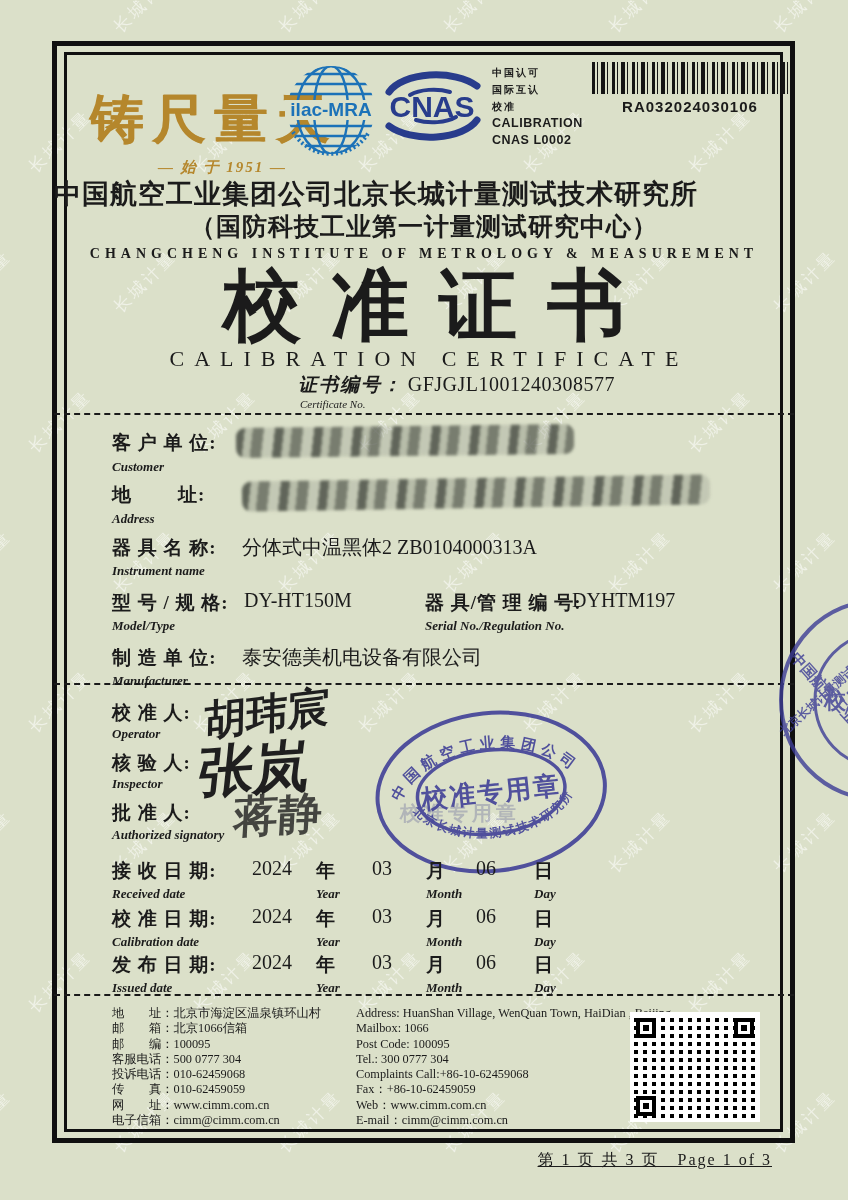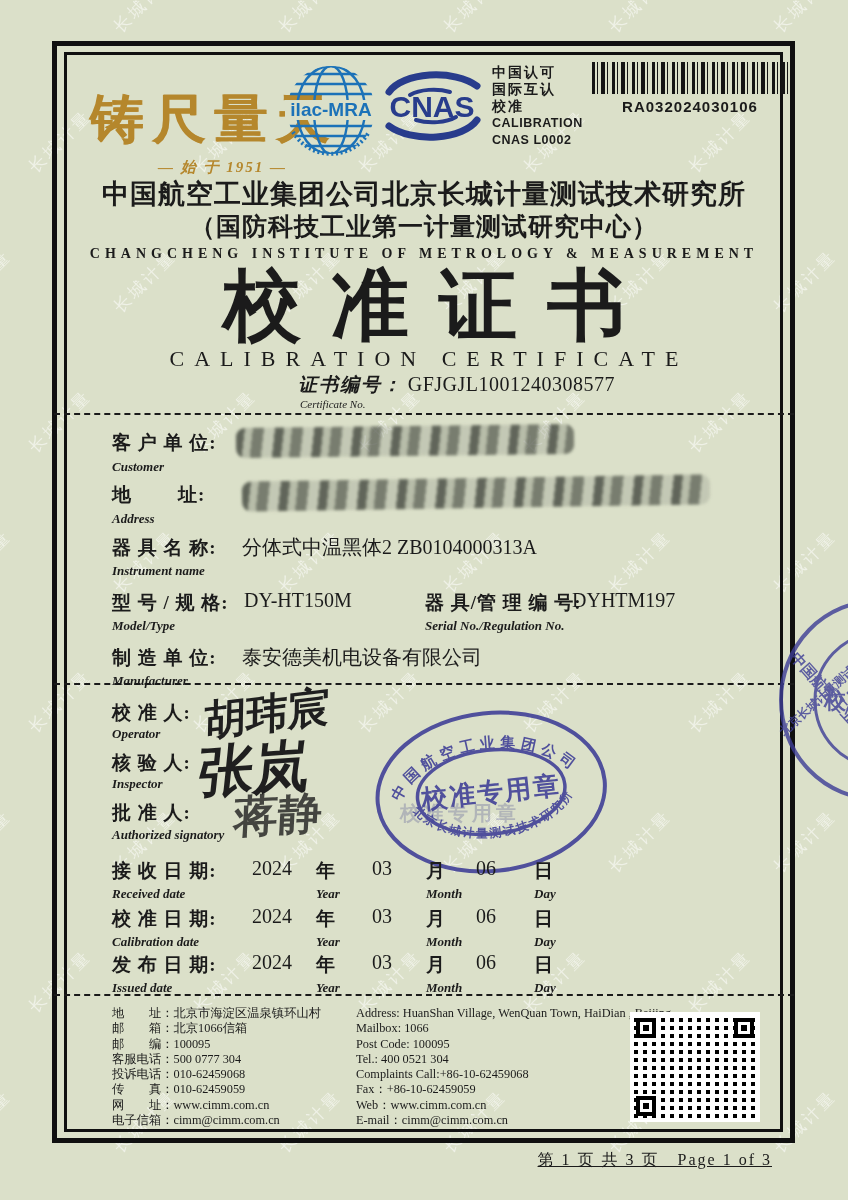--- a/index.html
+++ b/index.html
@@ -10,27 +10,27 @@
   .wm{position:absolute;color:rgba(255,255,255,.55);font-size:17px;letter-spacing:3px;
       transform:rotate(-45deg);font-family:"Liberation Sans",sans-serif;pointer-events:none;white-space:nowrap;}
   
   .frame-outer{left:52px;top:41px;width:733px;height:1092px;border:5px solid #101010;}
   .frame-inner{left:64px;top:52px;width:713px;height:1074px;border:3px solid #101010;}
   
   .brand{left:90px;top:84px;font-size:53px;font-weight:900;color:#b5872c;letter-spacing:9px;
          font-family:"DejaVu Serif",serif;text-shadow:1px 0 #b5872c;}
   .brand-tagline{left:158px;top:158px;font-size:15px;color:#b5872c;letter-spacing:2px;font-style:italic;font-weight:bold;}
   .accred{left:492px;top:64px;line-height:17px;font-family:"Liberation Sans",sans-serif;}
-  .accred .cn{font-size:14px;font-weight:bold;letter-spacing:2px;}
+  .accred .cn{font-size:10px;font-weight:bold;letter-spacing:2px;}
   .accred .en{font-size:12.5px;font-weight:bold;letter-spacing:.5px;}
   .barcode{left:592px;top:62px;width:196px;height:32px;
      background:repeating-linear-gradient(90deg,#151515 0 3px,transparent 3px 5px,#151515 5px 6px,transparent 6px 9px,#151515 9px 13px,transparent 13px 15px,#151515 15px 16px,transparent 16px 20px);}
   .barcode-num{left:600px;top:98px;width:180px;text-align:center;font-size:15px;font-weight:bold;
      font-family:"Liberation Sans",sans-serif;letter-spacing:1px;}
-  .inst1{left:54px;top:176px;width:740px;text-align:center;font-size:27px;font-weight:bold;letter-spacing:1px;}
+  .inst1{left:54px;top:176px;width:740px;font-size:27px;font-weight:bold;letter-spacing:1px;}
   .inst2{left:54px;top:210px;width:740px;text-align:center;font-size:25px;font-weight:bold;letter-spacing:1px;}
   .inst-en{left:54px;top:246px;width:740px;text-align:center;font-size:14px;font-weight:600;letter-spacing:5px;}
   .title-cn{left:54px;top:254px;width:740px;text-align:center;font-size:78px;font-weight:900;
      letter-spacing:30px;text-indent:30px;font-family:"DejaVu Serif",serif;}
   .title-en{left:54px;top:346px;width:740px;text-align:center;font-size:22px;letter-spacing:10px;text-indent:10px;font-weight:500;}
   .certno{left:298px;top:372px;font-size:19px;}
   .certno b{font-weight:bold;letter-spacing:2px;font-style:italic;}
   .certno .val{font-size:20px;letter-spacing:.5px;}
   .certno-sub{left:300px;top:398px;font-size:11px;font-style:italic;}
   .dash{left:54px;width:740px;border-top:2px dashed #1a1a1a;height:0;}
@@ -282,21 +282,21 @@
     <div>客服电话：500 0777 304</div>
     <div>投诉电话：010-62459068</div>
     <div>传　　真：010-62459059</div>
     <div>网　　址：www.cimm.com.cn</div>
     <div>电子信箱：cimm@cimm.com.cn</div>
   </div>
   <div class="abs footer-col" style="left:356px;top:1006px;">
     <div>Address:  HuanShan Village, WenQuan Town, HaiDian , Beijing</div>
     <div>Mailbox: 1066</div>
     <div>Post Code:  100095</div>
-    <div>Tel.: 400 0521 304</div>
+    <div>Tel.: 300 0777 304</div>
     <div>Complaints Call:+86-10-62459068</div>
     <div>Fax：+86-10-62459059</div>
     <div>Web：www.cimm.com.cn</div>
     <div>E-mail：cimm@cimm.com.cn</div>
   </div>
 
   <div class="abs qr">
     <div class="qr-marker" style="left:2px;top:2px;">
         <i></i>
       </div>

